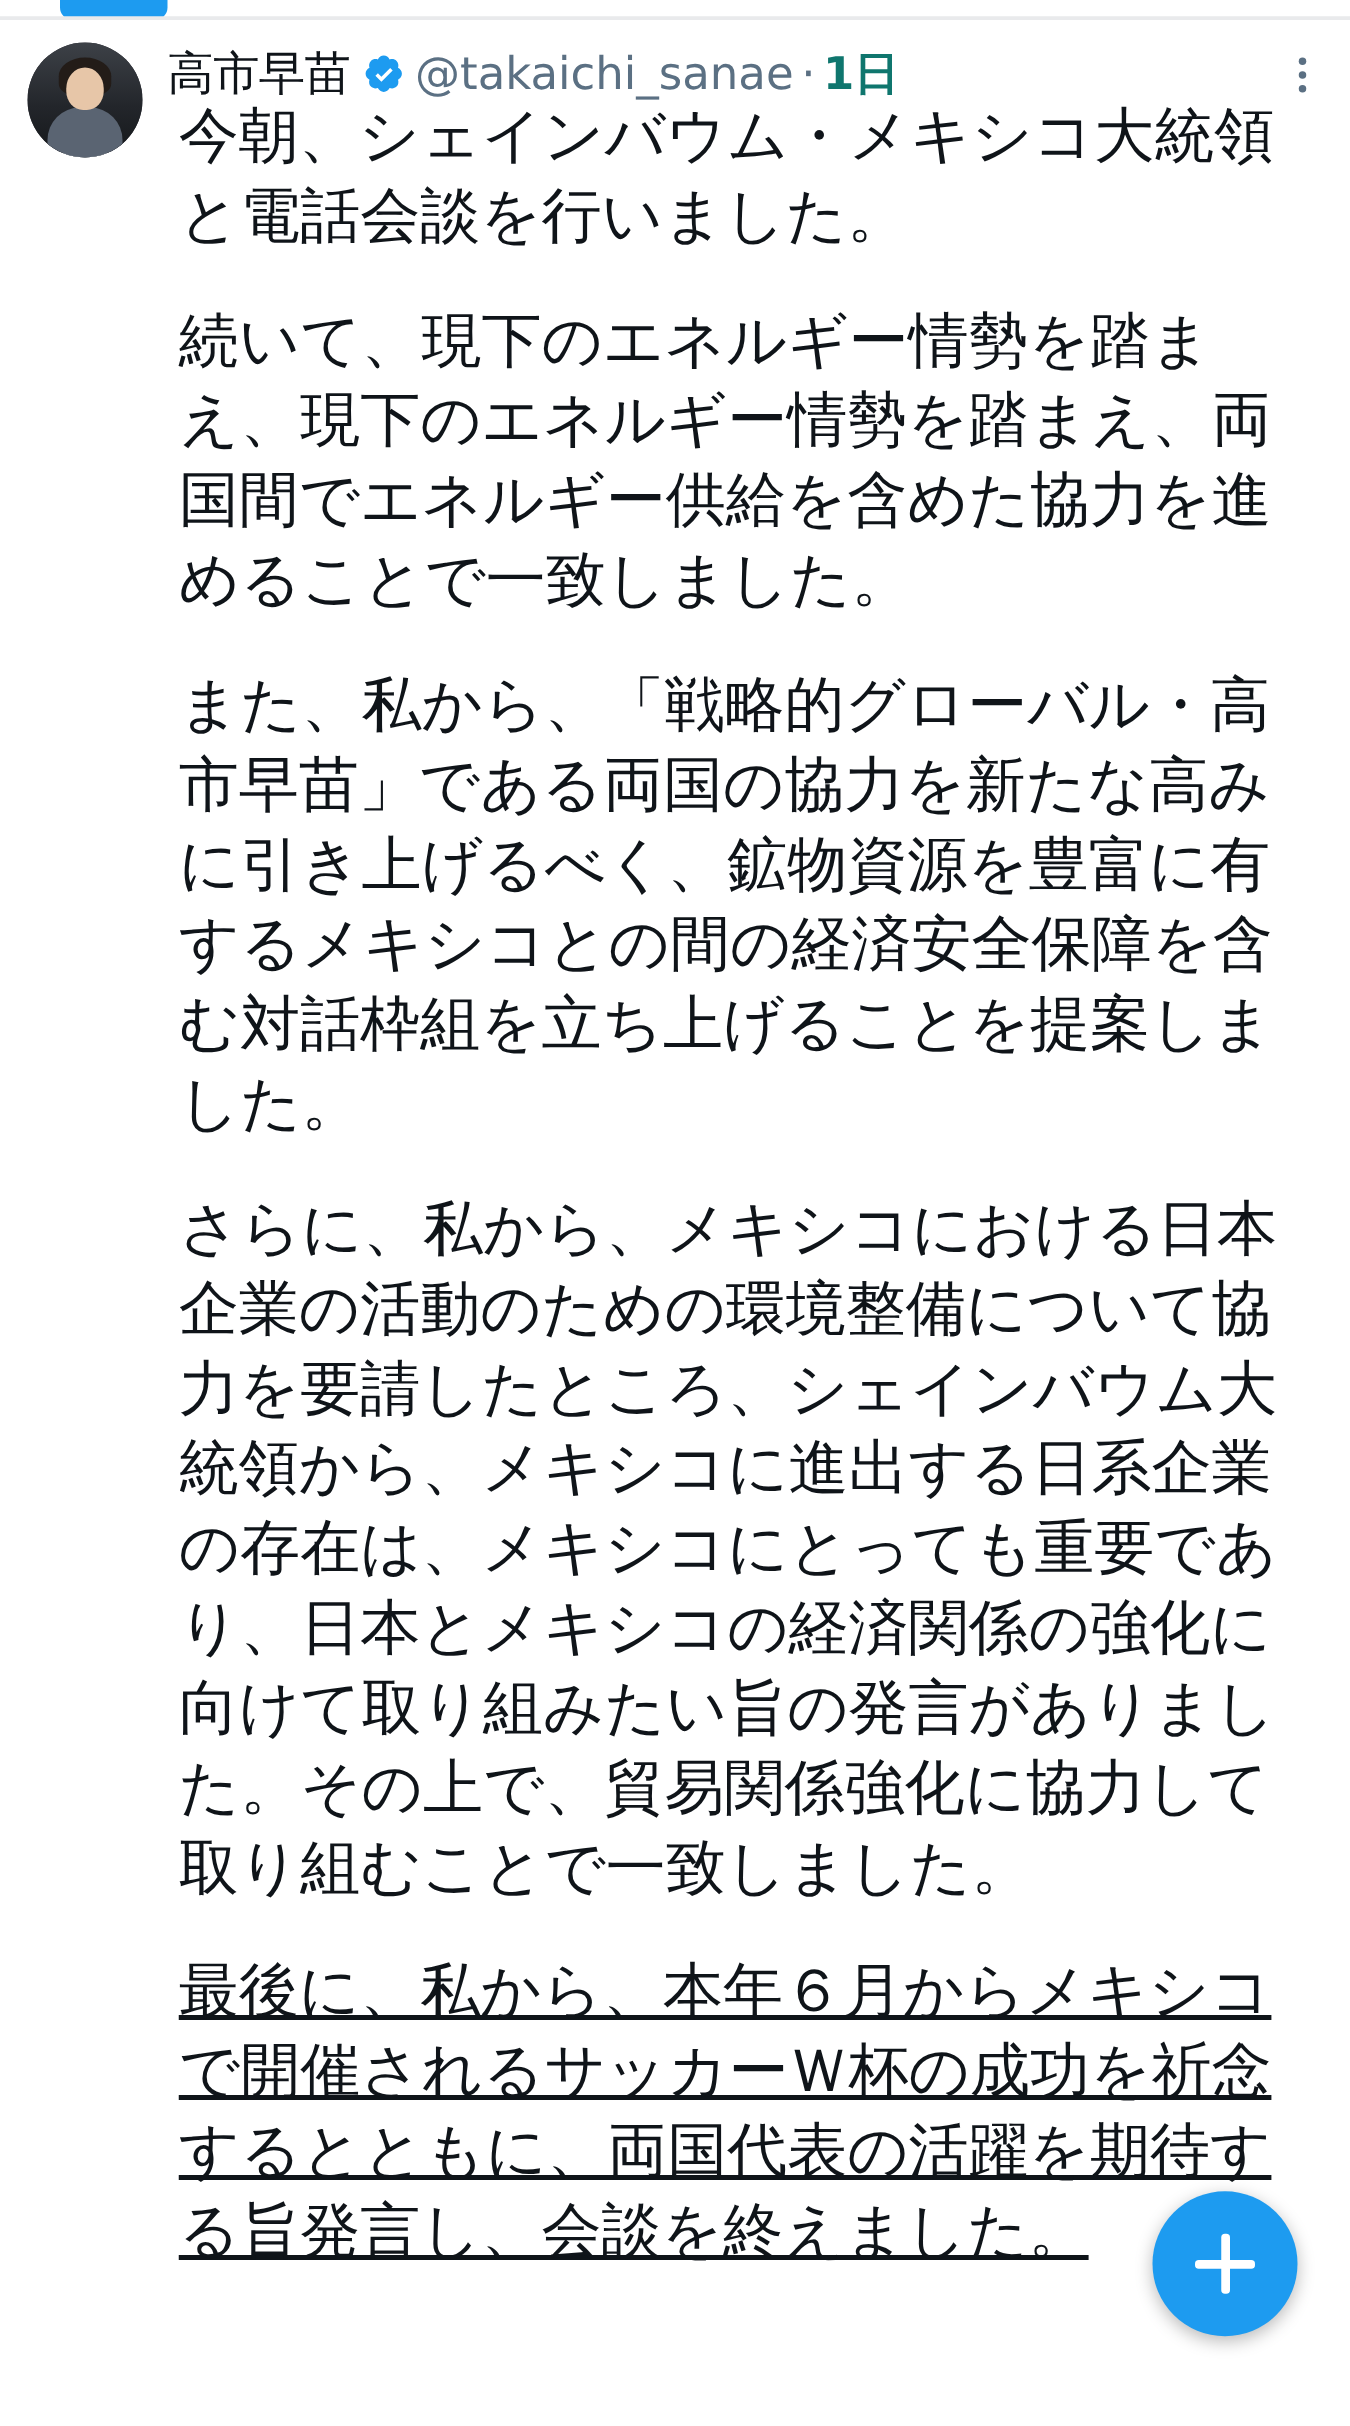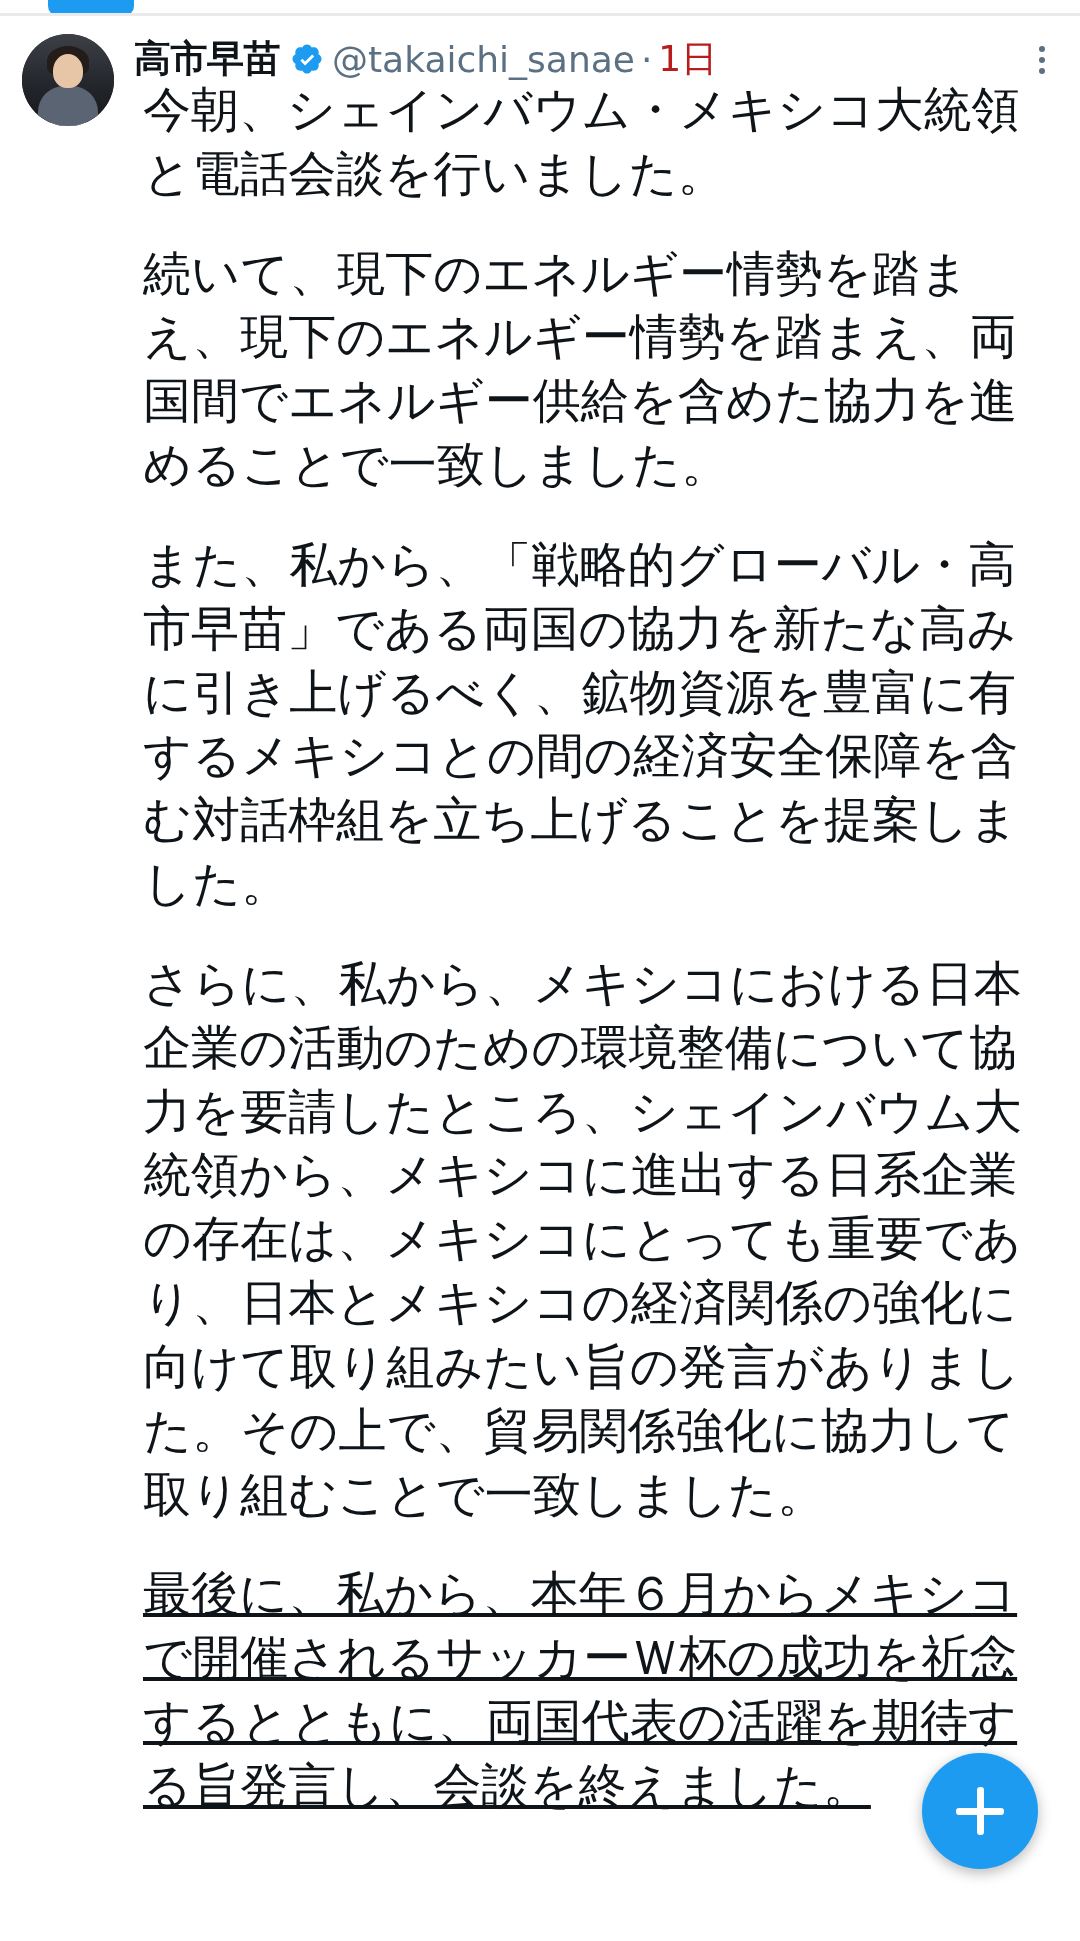--- a/index.html
+++ b/index.html
@@ -102,21 +102,21 @@
     position: absolute;
     left: 134px;
     top: 18px;
     right: 60px;
     display: flex;
     align-items: center;
     white-space: nowrap;
   }
   .display-name {
     font-size: 37px;
-    font-weight: 700;
+    font-weight: 400;
     letter-spacing: -0.5px;
     color: #0f1419;
   }
   .verified {
     display: inline-flex;
     margin: 0 8px 0 10px;
     width: 34px;
     height: 34px;
     flex: none;
   }
@@ -126,21 +126,22 @@
     color: #5b7083;
     font-weight: 400;
   }
   .dot-sep {
     font-size: 36px;
     color: #5b7083;
     padding: 0 6px;
   }
   .timestamp {
     font-size: 36px;
-    color: #b91c1c;
+    color: #0f766e;
+    font-weight: bold;
   }
 
   .more-btn {
     position: absolute;
     right: 18px;
     top: 22px;
     width: 40px;
     height: 44px;
     display: flex;
     flex-direction: column;

